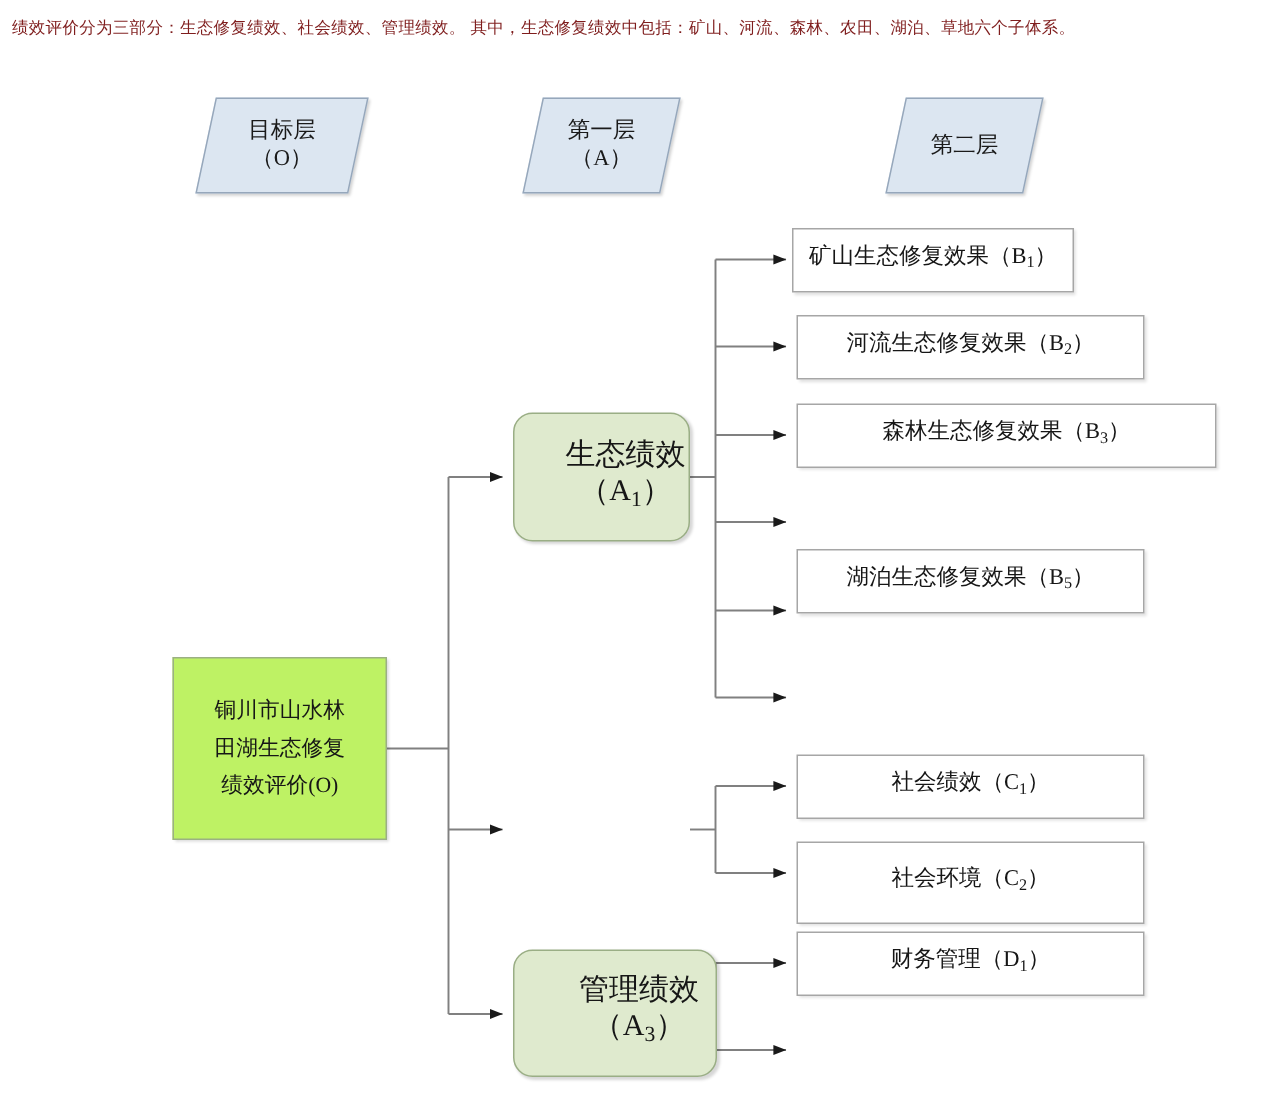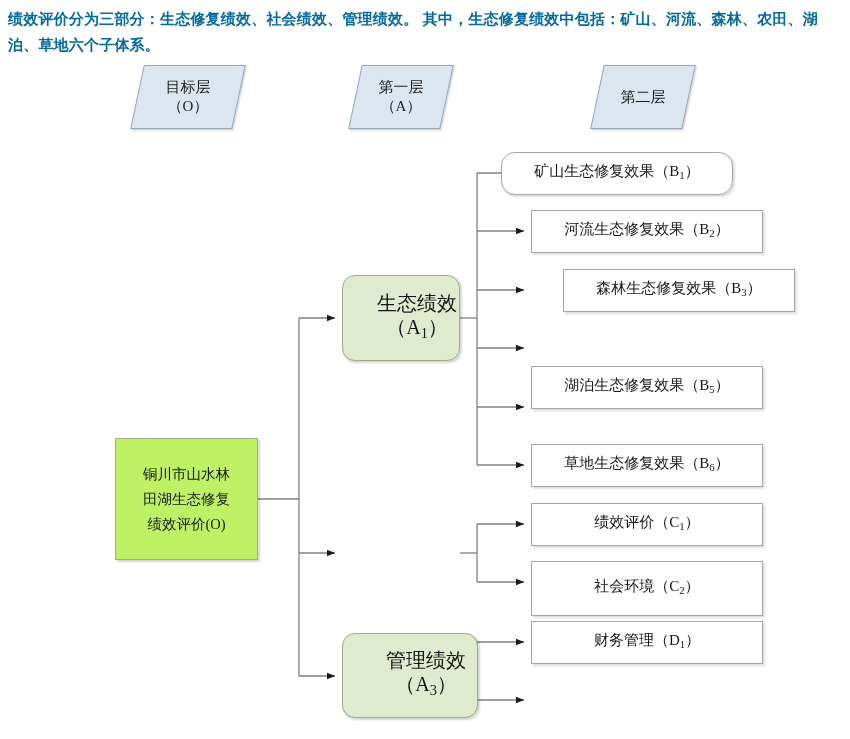--- a/index.html
+++ b/index.html
@@ -18,24 +18,24 @@
     overflow: hidden;
   }
 
   
   #intro {
     position: absolute;
     left: 8px;
     top: 6px;
     width: 834px;
     font-family: "Liberation Sans", "DejaVu Sans", sans-serif;
-    font-weight: bold;
-    font-size: 15px;
+    font-weight: normal;
+    font-size: 11px;
     line-height: 26px;
-    color: #0369a1;
+    color: #7f1d1d;
     letter-spacing: 0.2px;
   }
 
   
   #wires {
     position: absolute;
     left: 0;
     top: 0;
     width: 850px;
     height: 739px;
@@ -181,43 +181,40 @@
     <span class="ln">生态绩效</span>
     <span class="ln"><span>（A</span><sub>1</sub><span>）</span></span>
   </div>
 
 
   <div class="node crit-node" style="left:342px; top:633px; width:136px; height:85px;">
     <span class="ln">管理绩效</span>
     <span class="ln"><span>（A</span><sub>3</sub><span>）</span></span>
   </div>
 
-  <div class="node leaf-node" style="left:501px; top:152px; width:232px; height:43px;border-radius:14px;">
+  <div class="node leaf-node" style="left:528px; top:152px; width:188px; height:43px;">
     <span><span>矿山生态修复效果</span><span>（B</span><sub>1</sub><span>）</span></span>
   </div>
 
   <div class="node leaf-node" style="left:531px; top:210px; width:232px; height:43px;">
     <span><span>河流生态修复效果</span><span>（B</span><sub>2</sub><span>）</span></span>
   </div>
 
-  <div class="node leaf-node" style="left:563px; top:269px; width:232px; height:43px;">
+  <div class="node leaf-node" style="left:531px; top:269px; width:280px; height:43px;">
     <span><span>森林生态修复效果</span><span>（B</span><sub>3</sub><span>）</span></span>
   </div>
 
 
   <div class="node leaf-node" style="left:531px; top:366px; width:232px; height:43px;">
     <span><span>湖泊生态修复效果</span><span>（B</span><sub>5</sub><span>）</span></span>
   </div>
 
-  <div class="node leaf-node" style="left:531px; top:444px; width:232px; height:43px;">
-    <span><span>草地生态修复效果</span><span>（B</span><sub>6</sub><span>）</span></span>
-  </div>
 
   <div class="node leaf-node" style="left:531px; top:503px; width:232px; height:43px;">
-    <span><span>绩效评价</span><span>（C</span><sub>1</sub><span>）</span></span>
+    <span><span>社会绩效</span><span>（C</span><sub>1</sub><span>）</span></span>
   </div>
 
   <div class="node leaf-node" style="left:531px; top:561px; width:232px; height:55px;">
     <span><span>社会环境</span><span>（C</span><sub>2</sub><span>）</span></span>
   </div>
 
   <div class="node leaf-node" style="left:531px; top:621px; width:232px; height:43px;">
     <span><span>财务管理</span><span>（D</span><sub>1</sub><span>）</span></span>
   </div>
 

